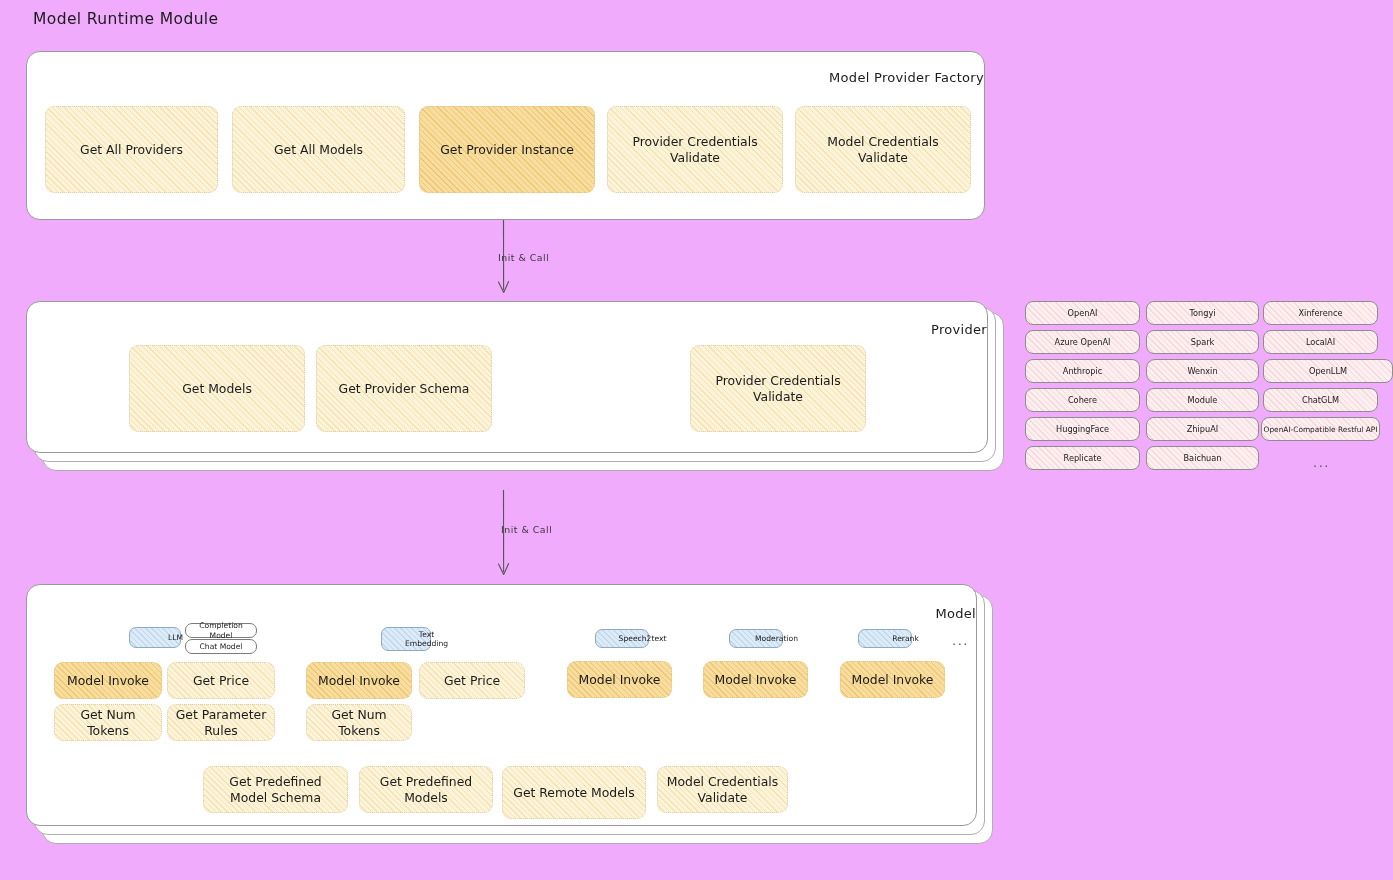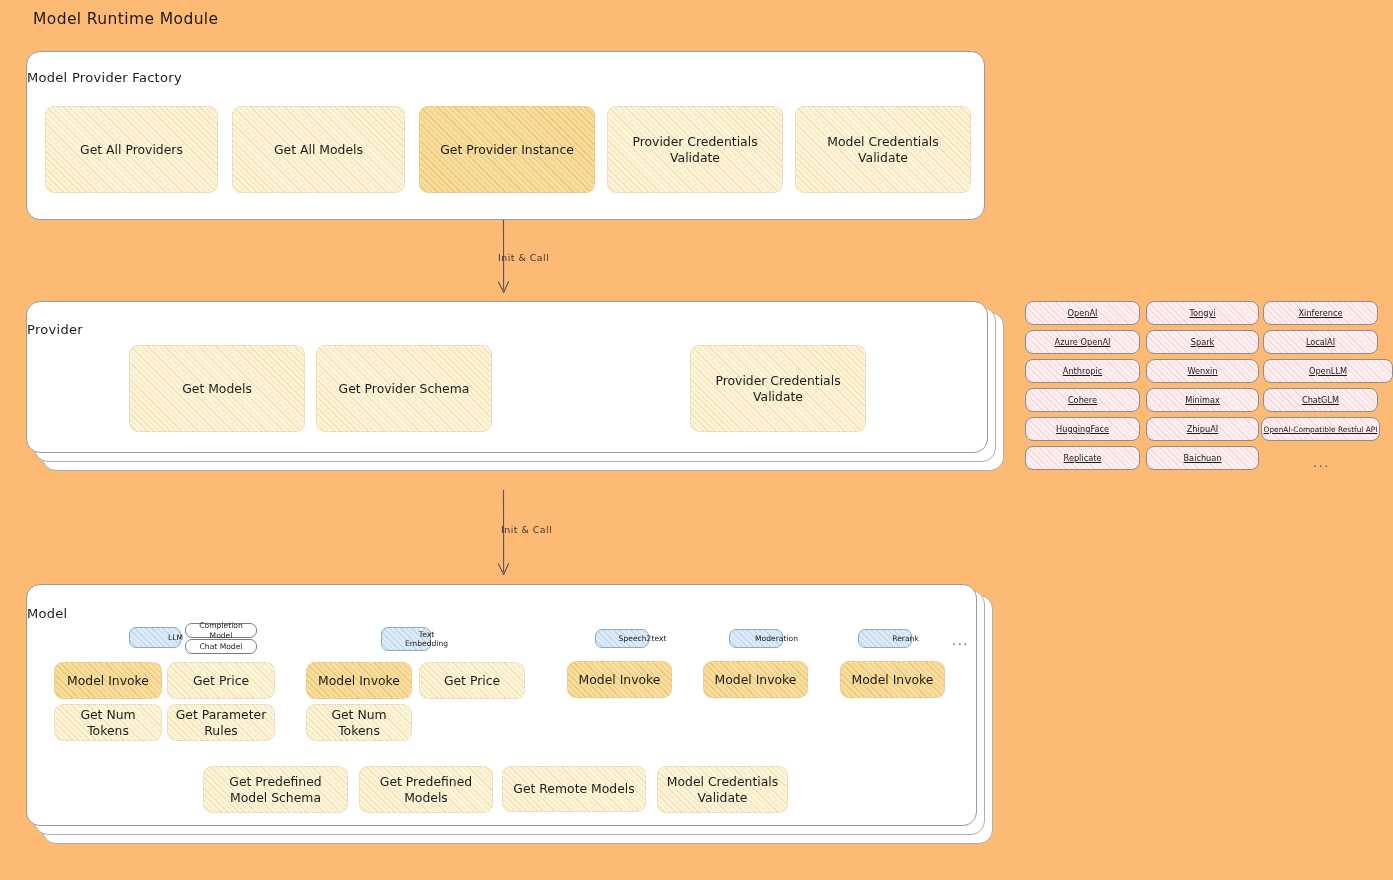--- a/index.html
+++ b/index.html
@@ -7,21 +7,21 @@
   html, body {
     margin: 0; padding: 0;
     background: #ffffff;
     font-family: "DejaVu Sans", sans-serif;
   }
   #canvas {
     position: relative;
     width: 1393px;
     height: 880px;
     overflow: hidden;
-    background: #fdba74;
+    background: #f0abfc;
   }
 
   
   .page-title {
     position: absolute;
     left: 33px; top: 10px;
     font-size: 15.5px;
     color: #1b1b1b;
     letter-spacing: .4px;
   }
@@ -29,21 +29,21 @@
   
   .panel {
     position: absolute;
     background: #ffffff;
     border: 1.1px solid #9a9a9a;
     border-radius: 14px;
   }
   .panel-title {
     position: absolute;
     width: 100%;
-    text-align: left;
+    text-align: right;
     font-size: 13px;
     color: #1b1b1b;
     letter-spacing: .3px;
   }
   
   .stack-layer {
     position: absolute;
     background: #ffffff;
     border: 1.1px solid #aeaeae;
     border-radius: 14px;
@@ -122,21 +122,20 @@
     color: #1b1b1b;
     background-color: #fdeff0;
     background-image:
       repeating-linear-gradient(45deg,
         rgba(233,168,176,.32) 0px,
         rgba(233,168,176,.32) 1px,
         rgba(255,255,255,0) 1px,
         rgba(255,255,255,0) 4px);
     padding: 1px 3px;
     white-space: nowrap;
-    text-decoration: underline;
   }
   .ellipsis {
     position: absolute;
     font-size: 13px;
     color: #555;
     letter-spacing: 1.5px;
     line-height: 1;
   }
 
   
@@ -186,21 +185,21 @@
     <div class="pchip" style="left:1025px; top:301px; width:115px; height:24px;">OpenAI</div>
     <div class="pchip" style="left:1025px; top:330px; width:115px; height:24px;">Azure OpenAI</div>
     <div class="pchip" style="left:1025px; top:359px; width:115px; height:24px;">Anthropic</div>
     <div class="pchip" style="left:1025px; top:388px; width:115px; height:24px;">Cohere</div>
     <div class="pchip" style="left:1025px; top:417px; width:115px; height:24px;">HuggingFace</div>
     <div class="pchip" style="left:1025px; top:446px; width:115px; height:24px;">Replicate</div>
 
     <div class="pchip" style="left:1146px; top:301px; width:113px; height:24px;">Tongyi</div>
     <div class="pchip" style="left:1146px; top:330px; width:113px; height:24px;">Spark</div>
     <div class="pchip" style="left:1146px; top:359px; width:113px; height:24px;border-radius:9px;">Wenxin</div>
-    <div class="pchip" style="left:1146px; top:388px; width:113px; height:24px;">Minimax</div>
+    <div class="pchip" style="left:1146px; top:388px; width:113px; height:24px;">Module</div>
     <div class="pchip" style="left:1146px; top:417px; width:113px; height:24px;">ZhipuAI</div>
     <div class="pchip" style="left:1146px; top:446px; width:113px; height:24px;">Baichuan</div>
 
     <div class="pchip" style="left:1263px; top:301px; width:115px; height:24px;">Xinference</div>
     <div class="pchip" style="left:1263px; top:330px; width:115px; height:24px;">LocalAI</div>
     <div class="pchip" style="left:1263px; top:359px; width:130px; height:24px;">OpenLLM</div>
     <div class="pchip" style="left:1263px; top:388px; width:115px; height:24px;">ChatGLM</div>
     <div class="pchip" style="left:1261px; top:417px; width:119px; height:24px; font-size:7.4px;">OpenAI-Compatible Restful API</div>
     <div class="ellipsis" style="left:1313px; top:456px;">...</div>
   </div>
@@ -236,16 +235,16 @@
   <div class="chip blue" style="left:729px; top:629px; width:54px; height:19px; z-index:2;">Moderation</div>
   <div class="node hl" style="left:703px; top:661px; width:105px; height:37px; z-index:2;">Model Invoke</div>
 
   <div class="chip blue" style="left:858px; top:629px; width:54px; height:19px; z-index:2;">Rerank</div>
   <div class="node hl" style="left:840px; top:661px; width:105px; height:37px; z-index:2;">Model Invoke</div>
 
   <div class="ellipsis" style="left:952px; top:634px; z-index:2;">...</div>
 
   <div class="node" style="left:203px; top:766px; width:145px; height:47px; z-index:2;">Get Predefined Model Schema</div>
   <div class="node" style="left:359px; top:766px; width:134px; height:47px; z-index:2;">Get Predefined Models</div>
-  <div class="node" style="left:502px; top:766px; width:144px; height:46px; z-index:2;">Get Remote Models</div>
+  <div class="node" style="left:502px; top:766px; width:144px; height:53px; z-index:2;">Get Remote Models</div>
   <div class="node" style="left:657px; top:766px; width:131px; height:47px; z-index:2;">Model Credentials Validate</div>
 
 </div>
 
 </body></html>

